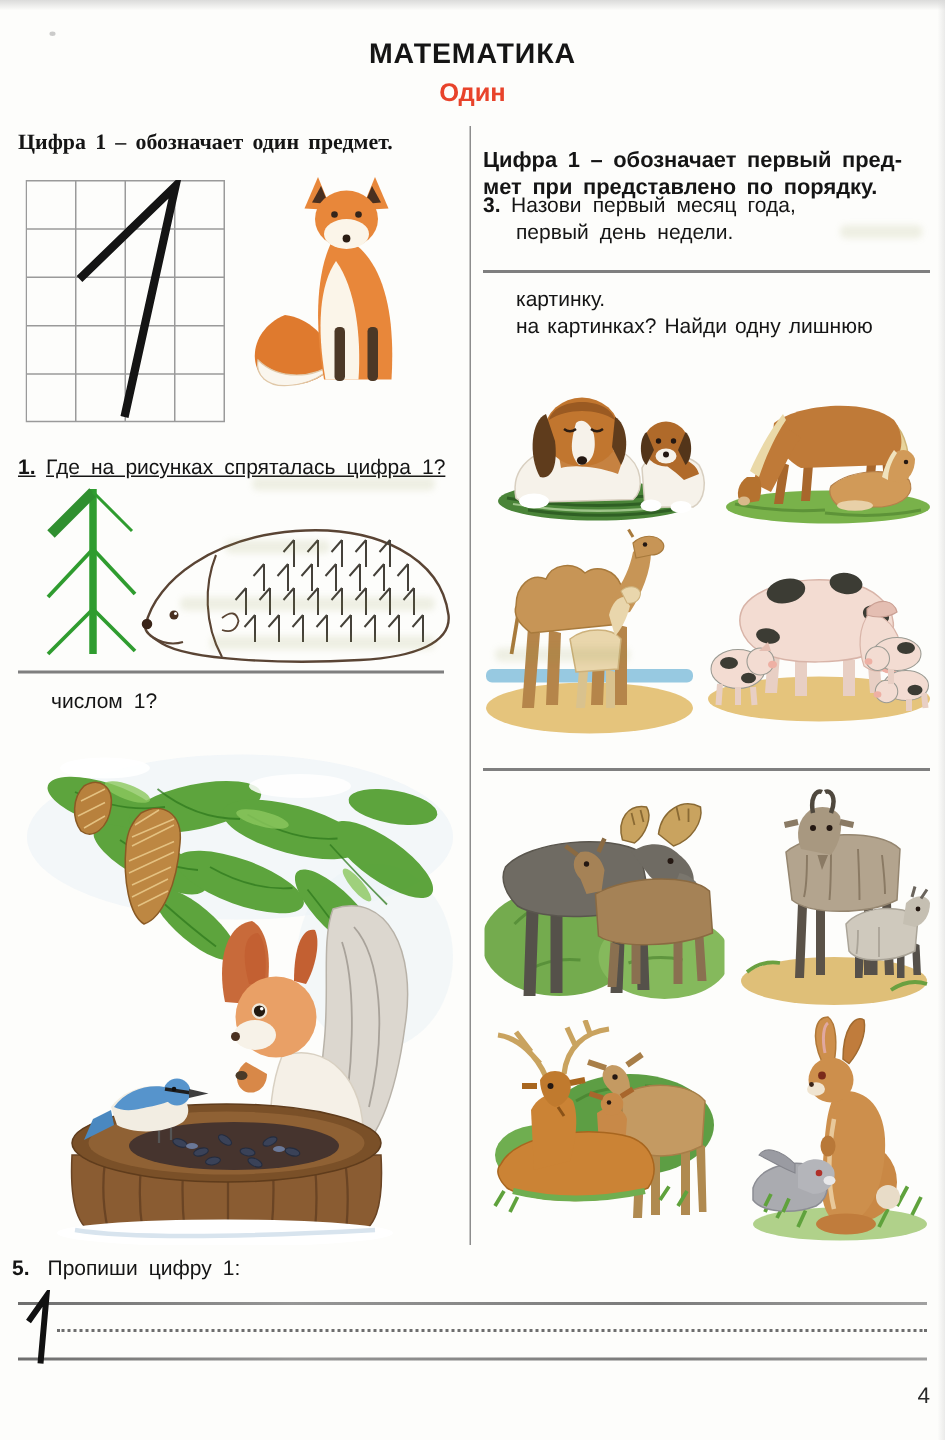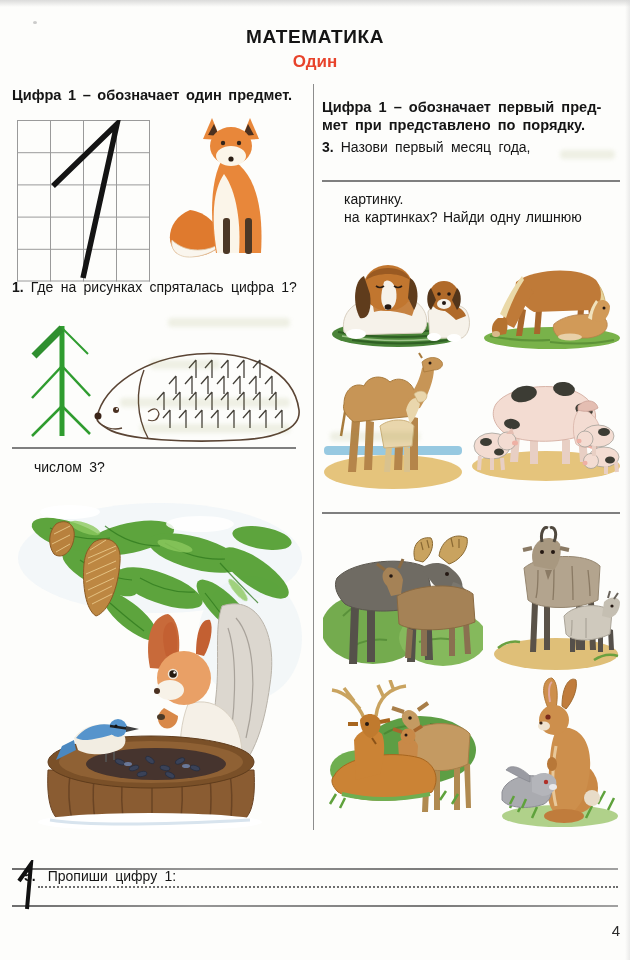--- a/index.html
+++ b/index.html
@@ -35,21 +35,21 @@
 
   <div class="abs scan-top"></div>
   <div class="abs scan-right"></div>
   <div class="abs speck"></div>
 
   <div class="abs title">МАТЕМАТИКА</div>
   <div class="abs subtitle">Один</div>
 
   <div class="abs vline" style="left:313px;top:84px;height:746px;"></div>
 
-  <div class="abs intro" style="left:12px;top:86px;width:294px;">Цифра 1 – обозначает один предмет.</div>
+  <div class="abs intro" style="left:12px;top:86px;width:294px;font-family:Liberation Serif, serif;">Цифра 1 – обозначает один предмет.</div>
 
   <div class="abs" style="left:17px;top:120px;">
     <svg width="133" height="162" viewBox="0 0 133 162">
       <path d="M0.5,0V161.5 M33.5,0V161.5 M66.5,0V161.5 M99.5,0V161.5 M132.5,0V161.5
                M0,0.5H133 M0,32.7H133 M0,64.9H133 M0,97.1H133 M0,129.3H133 M0,161H133" stroke="#9a9a9a" stroke-width="1" fill="none"></path>
       <path d="M36,66 L100,4 L66,158" stroke="#141414" stroke-width="5.5" fill="none" stroke-linejoin="miter"></path>
     </svg>
   </div>
 
   <div class="abs" style="left:160px;top:112px;">
@@ -65,21 +65,21 @@
       <path d="M54,12 L59,24 L48,23 Z" fill="#4a3020"></path>
       <path d="M88,12 L83,24 L94,23 Z" fill="#4a3020"></path>
       <ellipse cx="71" cy="34" rx="21" ry="19" fill="#e8873a"></ellipse>
       <ellipse cx="71" cy="44" rx="15" ry="10" fill="#fbf5e9"></ellipse>
       <circle cx="63" cy="31" r="2.2" fill="#33241a"></circle>
       <circle cx="79" cy="31" r="2.2" fill="#33241a"></circle>
       <circle cx="71" cy="47" r="2.6" fill="#2a1c12"></circle>
     </svg>
   </div>
 
-  <div class="abs task" style="left:12px;top:278px;width:298px;">
+  <div class="abs task" style="left:12px;top:302px;width:298px;text-decoration:underline;">
     <span class="tnum">1.</span><span>Где на рисунках спряталась цифра 1?</span>
   </div>
 
   <div class="abs" style="left:22px;top:316px;">
     <svg width="72" height="122" viewBox="0 0 72 122">
       <line x1="40" y1="10" x2="40" y2="120" stroke="#2f9c2f" stroke-width="5"></line>
       <line x1="40" y1="12" x2="12" y2="40" stroke="#2f8f2f" stroke-width="7"></line>
       <line x1="40" y1="12" x2="66" y2="38" stroke="#2f9c2f" stroke-width="2"></line>
       <line x1="40" y1="50" x2="10" y2="82" stroke="#2f9c2f" stroke-width="2.5"></line>
       <line x1="40" y1="50" x2="68" y2="80" stroke="#2f9c2f" stroke-width="2.5"></line>
@@ -99,21 +99,21 @@
       <path d="M56,84 q9,-7 11,2 q-2,9 -11,6" fill="none" stroke="#5a4434" stroke-width="1.2"></path>
       <g id="spines">
           <path d="M104,32l-7,8M104,32l0,18M120,32l-7,8M120,32l0,18M136,32l-7,8M136,32l0,18M152,32l-7,8M152,32l0,18M168,32l-7,8M168,32l0,18M84,48l-7,8M84,48l0,18M100,48l-7,8M100,48l0,18M116,48l-7,8M116,48l0,18M132,48l-7,8M132,48l0,18M148,48l-7,8M148,48l0,18M164,48l-7,8M164,48l0,18M180,48l-7,8M180,48l0,18M72,64l-7,8M72,64l0,18M88,64l-7,8M88,64l0,18M104,64l-7,8M104,64l0,18M120,64l-7,8M120,64l0,18M136,64l-7,8M136,64l0,18M152,64l-7,8M152,64l0,18M168,64l-7,8M168,64l0,18M184,64l-7,8M184,64l0,18M78,82l-7,8M78,82l0,18M94,82l-7,8M94,82l0,18M110,82l-7,8M110,82l0,18M126,82l-7,8M126,82l0,18M142,82l-7,8M142,82l0,18M158,82l-7,8M158,82l0,18M174,82l-7,8M174,82l0,18M190,82l-7,8M190,82l0,18" stroke="#45413a" stroke-width="1.3" fill="none"></path>
         </g>
     </svg>
   </div>
 
   <div class="abs sep" style="left:12px;top:447px;width:284px;"></div>
 
   <div class="abs task" style="left:12px;top:458px;width:298px;">
-    <div class="indent">числом 3?</div>
+    <div class="indent">числом 1?</div>
   </div>
 
   <div class="abs" style="left:10px;top:498px;">
     <svg width="292" height="332" viewBox="0 0 292 332">
       <ellipse cx="150" cy="60" rx="142" ry="55" fill="#eef4f8" opacity=".7"></ellipse>
       <ellipse cx="240" cy="140" rx="52" ry="62" fill="#edf3f7" opacity=".6"></ellipse>
       <g fill="#55a033" opacity=".95">
         <ellipse cx="60" cy="38" rx="40" ry="14" transform="rotate(18 60 38)"></ellipse>
         <ellipse cx="120" cy="40" rx="45" ry="15" transform="rotate(-12 120 40)"></ellipse>
         <ellipse cx="185" cy="55" rx="48" ry="16" transform="rotate(15 185 55)"></ellipse>
@@ -184,22 +184,23 @@
       <ellipse cx="60" cy="14" rx="30" ry="7" fill="#fff" opacity=".9"></ellipse>
       <ellipse cx="190" cy="26" rx="34" ry="8" fill="#fff" opacity=".85"></ellipse>
     </svg>
   </div>
 
   <div class="abs intro" style="left:322px;top:98px;width:300px;word-spacing:3px;">
     <div>Цифра 1 – обозначает первый пред-</div>
     <div>мет при представлено по порядку.</div>
   </div>
 
-  <div class="abs task" style="left:322px;top:138px;width:300px;">
+  <div class="abs task" style="left:322px;top:127px;width:300px;">
     <div><span class="tnum">3.</span><span>Назови первый месяц года,</span></div>
+    <div class="indent">первый день недели.</div>
   </div>
 
   <div class="abs sep" style="left:322px;top:180px;width:298px;"></div>
 
   <div class="abs task" style="left:322px;top:190px;width:302px;word-spacing:1.5px;">
     <div class="indent">картинку.</div>
     <div class="indent">на картинках? Найди одну лишнюю</div>
   </div>
 
   <div class="abs" style="left:328px;top:252px;">
@@ -406,21 +407,21 @@
   </div>
 
 
   <div class="ghost" style="left:168px;top:318px;width:122px;"></div>
   <div class="ghost" style="left:150px;top:360px;width:70px;"></div>
   <div class="ghost" style="left:120px;top:398px;width:170px;"></div>
   <div class="ghost" style="left:140px;top:424px;width:150px;"></div>
   <div class="ghost" style="left:330px;top:432px;width:90px;"></div>
   <div class="ghost" style="left:560px;top:150px;width:55px;"></div>
 
-  <div class="abs task" style="left:24px;top:836px;width:400px;margin-top:31px;">
+  <div class="abs task" style="left:8px;top:836px;width:400px;">
     <span class="tnum" style="margin-right:12px;">5.</span><span>Пропиши цифру 1:</span>
   </div>
 
   <div class="abs" style="left:12px;top:860px;width:606px;height:52px;">
     <div class="wline" style="position:absolute;left:0;top:8px;width:606px;"></div>
     <div class="wdot" style="position:absolute;left:26px;top:26px;width:580px;"></div>
     <div class="wline" style="position:absolute;left:0;top:45px;width:606px;"></div>
     <svg width="30" height="52" viewBox="0 0 30 52" style="position:absolute;left:2px;top:0;">
       <path d="M5,21 L17,4 L13,49" stroke="#111" stroke-width="4" fill="none" stroke-linejoin="miter"></path>
     </svg>

